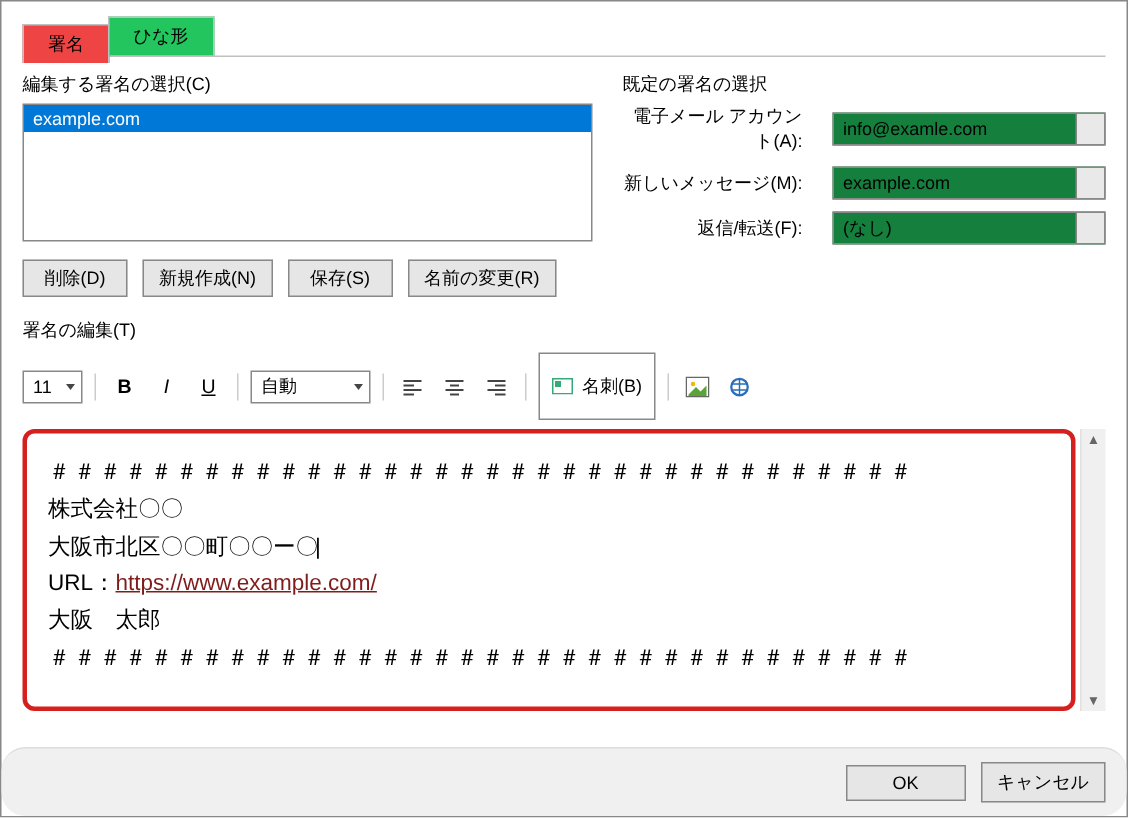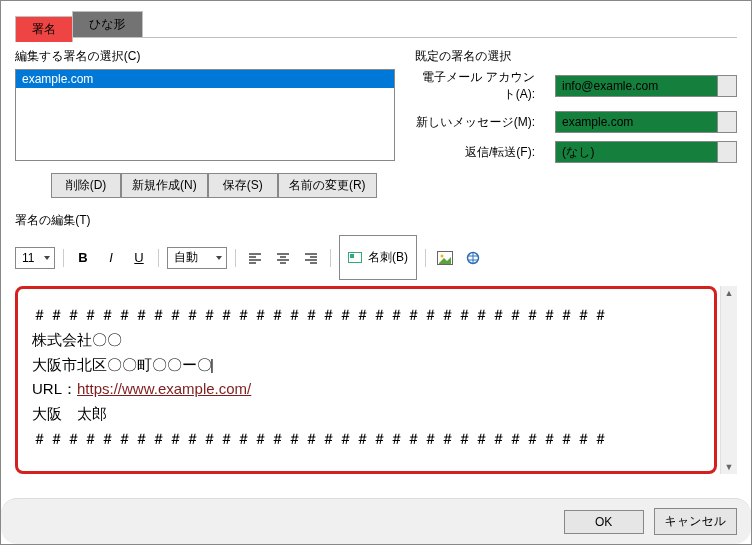--- a/index.html
+++ b/index.html
@@ -3,30 +3,30 @@
 <meta charset="utf-8">
 <style>
   * { box-sizing: border-box; font-family: "Yu Gothic UI", "Meiryo", sans-serif; }
   body { margin: 0; padding: 0; background: #fff; font-size: 12px; color: #000; }
   .window { width: 752px; height: 545px; border: 1px solid #888; background: #fff; display: flex; flex-direction: column; }
   .titlebar { height: 30px; display: flex; align-items: center; padding: 0 0 0 10px; background: #fff; border-bottom: 1px solid #ddd; }
   .titlebar .title { flex: 1; font-size: 12px; }
   .titlebar .ctrl { width: 46px; height: 30px; display: flex; align-items: center; justify-content: center; font-size: 14px; }
   .body { flex: 1; padding: 10px 14px 0 14px; display: flex; flex-direction: column; }
   .tabs { display: flex; border-bottom: 1px solid #c0c0c0; margin-bottom: 10px; }
-  .tab { padding: 4px 16px; border: 1px solid #c0c0c0; border-bottom: none; background: #737373; margin-right: -1px; font-size: 12px; }
+  .tab { padding: 4px 16px; border: 1px solid #c0c0c0; border-bottom: none; background: #22c55e; margin-right: -1px; font-size: 12px; }
   .tab.active { background: #ef4444; position: relative; top: 5px; text-align: center; }
   .two-col { display: flex; gap: 20px; }
   .left-col { flex: 0 0 380px; }
   .right-col { flex: 1; }
   .group-label { font-size: 12px; margin-bottom: 4px; }
   .siglist { border: 1px solid #888; background: #fff; height: 92px; overflow: auto; }
   .siglist-item { padding: 2px 6px; font-size: 12px; }
   .siglist-item.selected { background: #0078d7; color: #fff; }
-  .btnrow { display: flex; margin-top: 12px; margin-left: 36px; }
+  .btnrow { display: flex; gap: 10px; margin-top: 12px; }
   .btn { border: 1px solid #888; background: #e6e6e6; padding: 3px 10px; font-size: 12px; min-width: 70px; text-align: center; cursor: default; }
   .formrow { display: flex; align-items: center; margin-bottom: 8px; gap: 20px; }
   .formrow label { flex: 0 0 120px; font-size: 12px; text-align: right; }
   .select { flex: 1; border: 1px solid #888; background: #15803d; height: 22px; display: flex; align-items: center; padding: 0 6px; position: relative; font-size: 12px; }
   .select::after { content: ""; position: absolute; right: 0; top: 0; width: 18px; height: 100%; border-left: 1px solid #888; background:
     linear-gradient(#e9e9e9,#e9e9e9);
   }
   .select .arrow { position: absolute; right: 5px; top: 50%; width: 0; height: 0; border-left: 4px solid transparent; border-right: 4px solid transparent; border-top: 5px solid #444; transform: translateY(-50%); }
   .edit-section { margin-top: 14px; }
   .toolbar { display: flex; align-items: center; gap: 6px; margin: 6px 0; flex-wrap: wrap; }
@@ -107,21 +107,21 @@
         <div class="tool-btn">
             <b>B</b>
           </div>
         <div class="tool-btn">
             <i>I</i>
           </div>
         <div class="tool-btn">
             <u>U</u>
           </div>
         <div class="sep"></div>
-        <div class="tool-sel" style="width:60px">
+        <div class="tool-sel" style="width:80px">
             <span>自動</span>
           </div>
         <div class="sep"></div>
         <div class="tool-btn">
           <svg width="14" height="12">
               <path d="M1 2h12M1 5h7M1 8h12M1 11h7" stroke="#444" stroke-width="1.4"></path>
             </svg>
         </div>
         <div class="tool-btn">
           <svg width="14" height="12">

